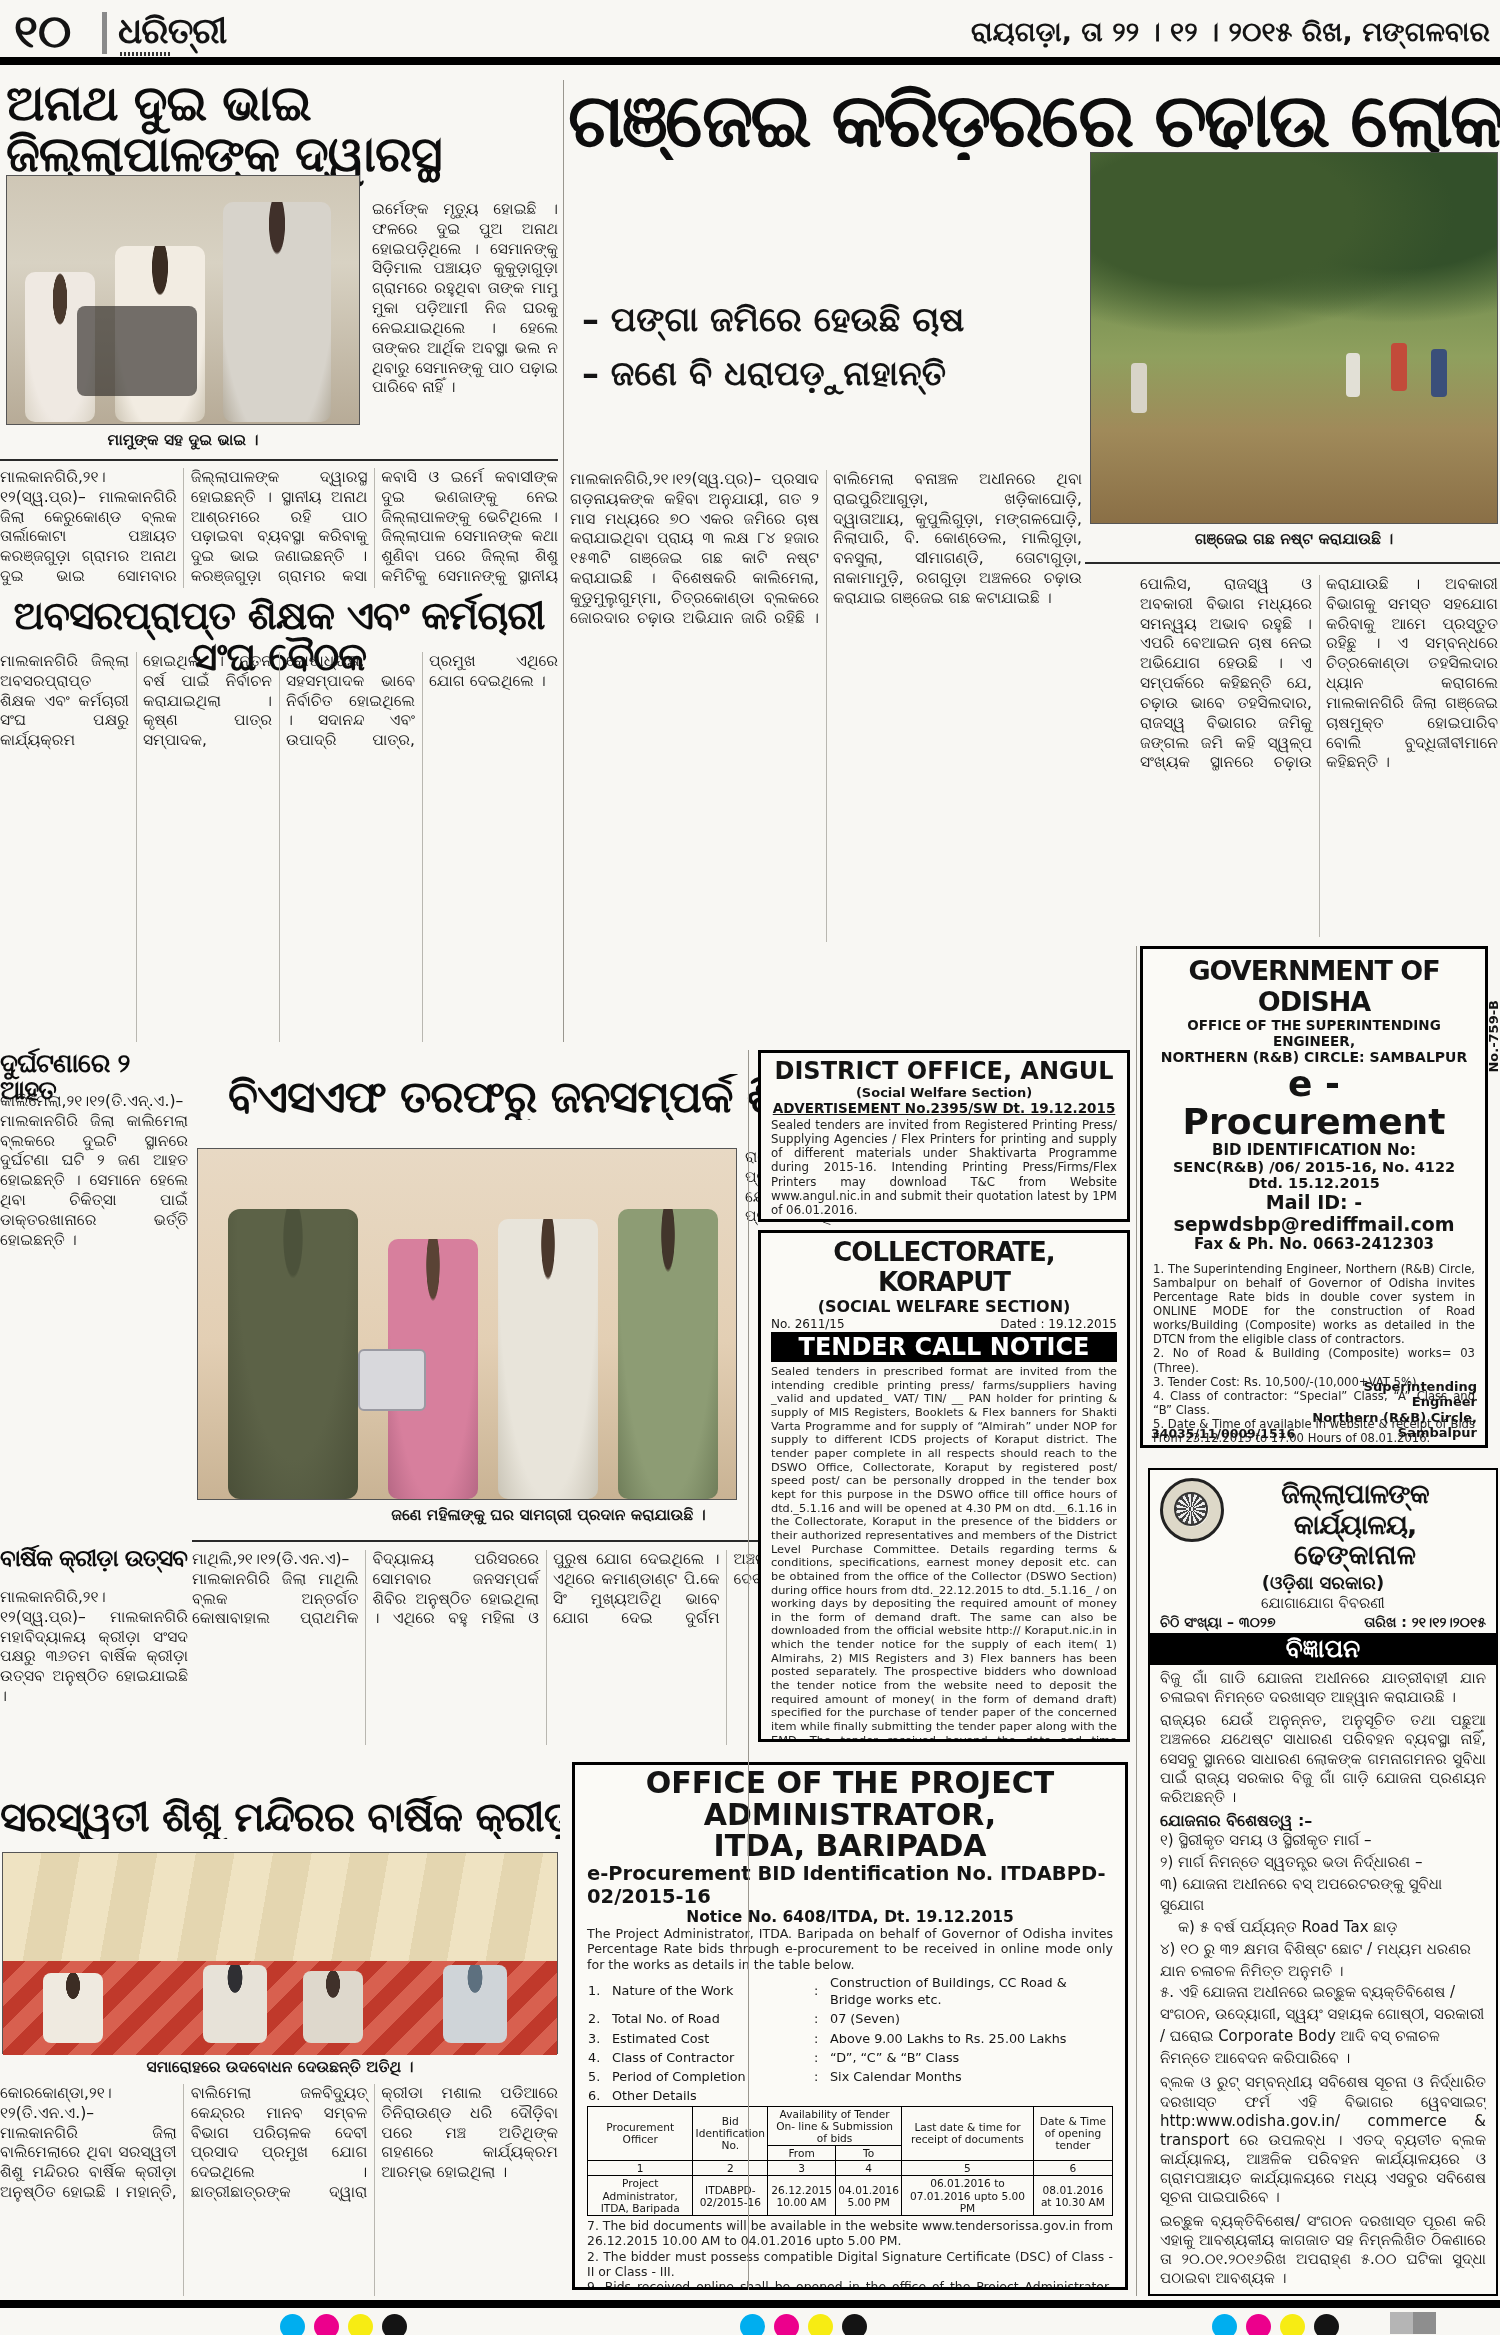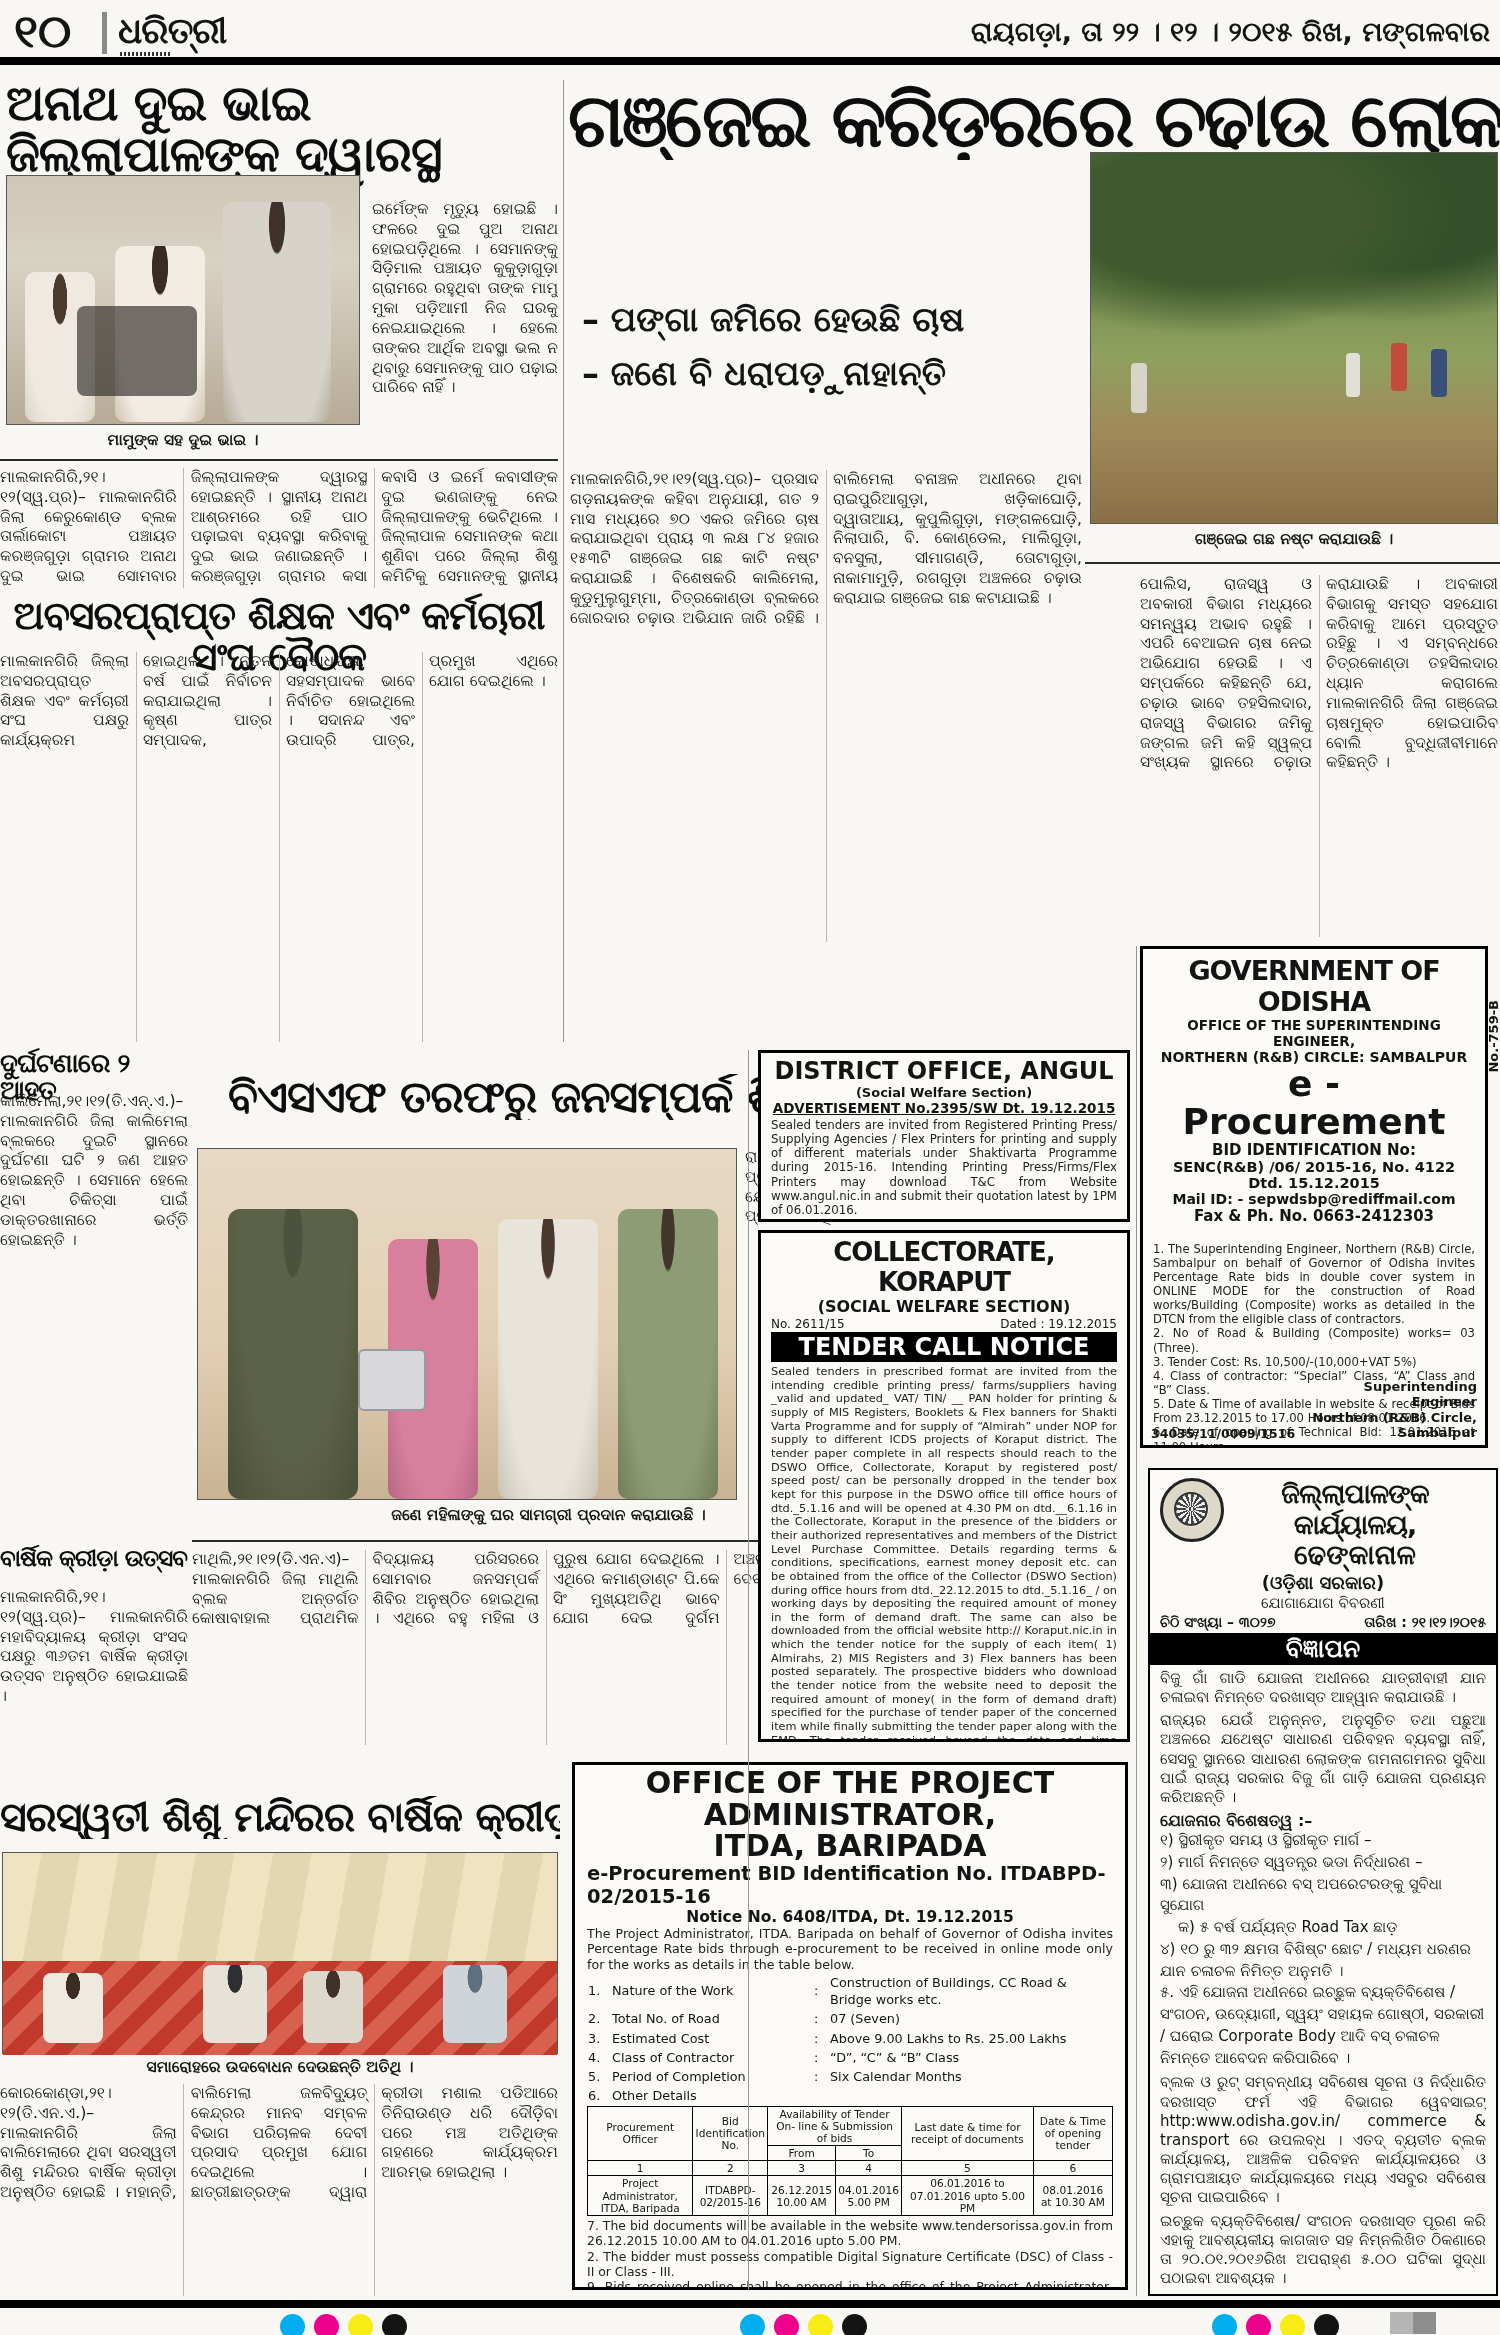--- a/index.html
+++ b/index.html
@@ -76,22 +76,22 @@
   <div class="abs odia-body cols2" style="left:570px;top:470px;width:512px;height:472px;">ମାଲକାନଗିରି,୨୧।୧୨(ସ୍ୱ.ପ୍ର)– ପ୍ରସାଦ ଗଡ଼ନାୟକଙ୍କ କହିବା ଅନୁଯାୟୀ, ଗତ ୨ ମାସ ମଧ୍ୟରେ ୭୦ ଏକର ଜମିରେ ଚାଷ କରାଯାଇଥିବା ପ୍ରାୟ ୩ ଲକ୍ଷ ୮୪ ହଜାର ୧୫୩ଟି ଗଞ୍ଜେଇ ଗଛ କାଟି ନଷ୍ଟ କରାଯାଇଛି । ବିଶେଷକରି କାଲିମେଲା, କୁଡୁମୁଲୁଗୁମ୍ମା, ଚିତ୍ରକୋଣ୍ଡା ବ୍ଲକରେ ଜୋରଦାର ଚଢ଼ାଉ ଅଭିଯାନ ଜାରି ରହିଛି । ବାଲିମେଲା ବନାଞ୍ଚଳ ଅଧୀନରେ ଥିବା ରାଇପୁରିଆଗୁଡ଼ା, ଖଡ଼ିକାଘୋଡ଼ି, ଦ୍ୱାତାଆୟ, କୁପୁଲିଗୁଡ଼ା, ମଙ୍ଗଳଘୋଡ଼ି, ନିଲାପାରି, ବି. କୋଣ୍ଡେଲ, ମାଲିଗୁଡ଼ା, ବନସୁଲା, ସୀମାଗଣ୍ଡି, ତୋଟାଗୁଡ଼ା, ନାକାମାମୁଡ଼ି, ରଗଗୁଡ଼ା ଅଞ୍ଚଳରେ ଚଢ଼ାଉ କରାଯାଇ ଗଞ୍ଜେଇ ଗଛ କଟାଯାଇଛି ।</div>
   <div class="abs odia-body cols2" style="left:1140px;top:575px;width:358px;height:362px;">ପୋଲିସ, ରାଜସ୍ୱ ଓ ଅବକାରୀ ବିଭାଗ ମଧ୍ୟରେ ସମନ୍ୱୟ ଅଭାବ ରହୁଛି । ଏପରି ବେଆଇନ ଚାଷ ନେଇ ଅଭିଯୋଗ ହେଉଛି । ଏ ସମ୍ପର୍କରେ କହିଛନ୍ତି ଯେ, ଚଢ଼ାଉ ଭାବେ ତହସିଲଦାର, ରାଜସ୍ୱ ବିଭାଗର ଜମିକୁ ଜଙ୍ଗଲ ଜମି କହି ସ୍ୱଳ୍ପ ସଂଖ୍ୟକ ସ୍ଥାନରେ ଚଢ଼ାଉ କରାଯାଉଛି । ଅବକାରୀ ବିଭାଗକୁ ସମସ୍ତ ସହଯୋଗ କରିବାକୁ ଆମେ ପ୍ରସ୍ତୁତ ରହିଛୁ । ଏ ସମ୍ବନ୍ଧରେ ଚିତ୍ରକୋଣ୍ଡା ତହସିଲଦାର ଧ୍ୟାନ କରାଗଲେ ମାଲକାନଗିରି ଜିଲା ଗଞ୍ଜେଇ ଚାଷମୁକ୍ତ ହୋଇପାରିବ ବୋଲି ବୁଦ୍ଧିଜୀବୀମାନେ କହିଛନ୍ତି ।</div>
 
   <div class="noticebox" style="left:1140px;top:946px;width:348px;height:502px;padding:6px 10px 4px 10px;">
     <div class="ctr b" style="font-size:27px;letter-spacing:-1px;">GOVERNMENT OF ODISHA</div>
     <div class="ctr b" style="font-size:13.5px;">OFFICE OF THE SUPERINTENDING ENGINEER,</div>
     <div class="ctr b" style="font-size:14px;">NORTHERN (R&amp;B) CIRCLE: SAMBALPUR</div>
     <div class="ctr b" style="font-size:36px;line-height:1.05;">e - Procurement</div>
     <div class="ctr b" style="font-size:15px;">BID IDENTIFICATION No:</div>
     <div class="ctr b" style="font-size:14.5px;">SENC(R&amp;B) /06/ 2015-16, No. 4122 Dtd. 15.12.2015</div>
-    <div class="ctr b" style="font-size:14px;">Mail ID: - sepwdsbp@rediffmail.com</div>
-    <div class="ctr b" style="font-size:15px;margin-bottom:17px;">Fax &amp; Ph. No. 0663-2412303</div>
+    <div class="ctr b" style="font-size:19px;">Mail ID: - sepwdsbp@rediffmail.com</div>
+    <div class="ctr b" style="font-size:15px;margin-bottom:9px;">Fax &amp; Ph. No. 0663-2412303</div>
     <div class="notice-body" style="font-size:11.6px;line-height:1.22;">
       <div>1.  The Superintending Engineer, Northern (R&amp;B) Circle, Sambalpur on behalf of Governor of Odisha invites Percentage Rate bids in double cover system in ONLINE MODE for the construction of Road works/Building (Composite) works as detailed in the DTCN from the eligible class of contractors.</div>
       <div>2.  No of Road &amp; Building (Composite) works= 03 (Three).</div>
       <div>3.  Tender Cost: Rs. 10,500/-(10,000+VAT 5%)</div>
       <div>4.  Class of contractor: “Special” Class, “A” Class and “B” Class.</div>
       <div>5.  Date &amp; Time of available in website &amp; receipt of Bids From 23.12.2015 to 17.00 Hours of 08.01.2016.</div>
       <div>6.  Date of opening of Technical Bid: 12.01.2016 at 11.00 Hours.</div>
       <div>7.  The Bidders have to participate in ONLINE bidding only. Further details can be seen from the website www.tendersodisha.gov.in.</div>
 
     </div>

